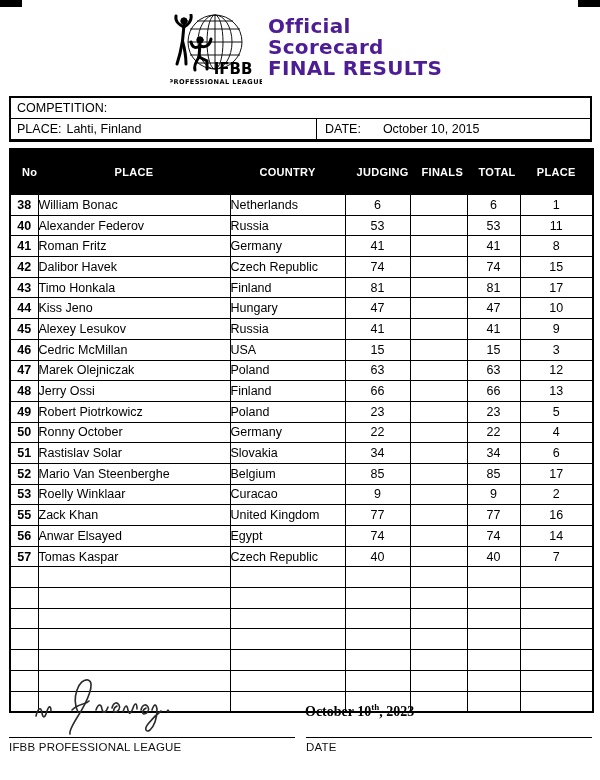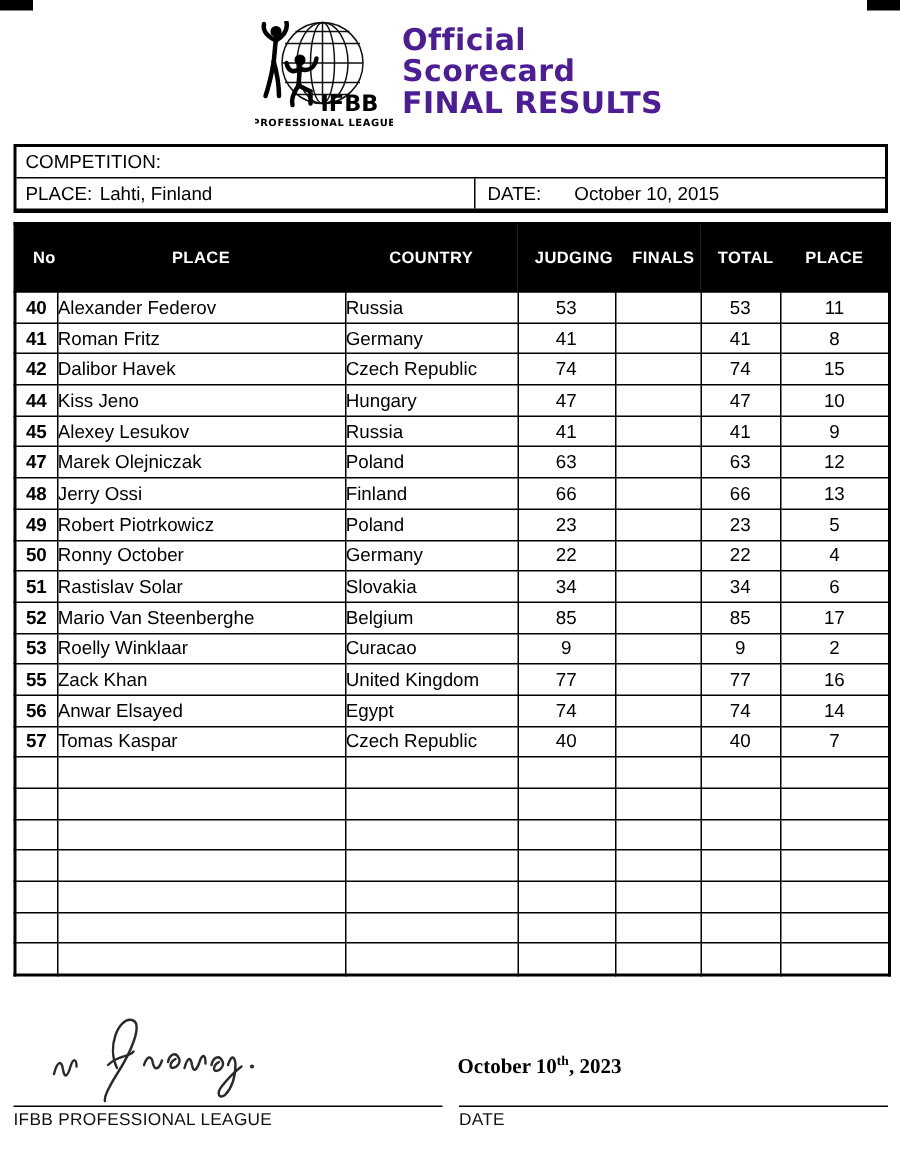--- a/index.html
+++ b/index.html
@@ -144,20 +144,29 @@
         <th>PLACE</th>
         <th>COUNTRY</th>
         <th>JUDGING</th>
         <th>FINALS</th>
         <th>TOTAL</th>
         <th>PLACE</th>
       </tr>
     </thead>
     <tbody>
 
+        <tr>
+          <td class="c-no">38</td>
+          <td class="c-name">William Bonac</td>
+          <td class="c-country">Netherlands</td>
+          <td class="c-num">6</td>
+          <td class="c-num"></td>
+          <td class="c-num">6</td>
+          <td class="c-num">1</td>
+        </tr>
 
         <tr>
           <td class="c-no">40</td>
           <td class="c-name">Alexander Federov</td>
           <td class="c-country">Russia</td>
           <td class="c-num">53</td>
           <td class="c-num"></td>
           <td class="c-num">53</td>
           <td class="c-num">11</td>
         </tr>
@@ -175,20 +184,29 @@
         <tr>
           <td class="c-no">42</td>
           <td class="c-name">Dalibor Havek</td>
           <td class="c-country">Czech Republic</td>
           <td class="c-num">74</td>
           <td class="c-num"></td>
           <td class="c-num">74</td>
           <td class="c-num">15</td>
         </tr>
 
+        <tr>
+          <td class="c-no">43</td>
+          <td class="c-name">Timo Honkala</td>
+          <td class="c-country">Finland</td>
+          <td class="c-num">81</td>
+          <td class="c-num"></td>
+          <td class="c-num">81</td>
+          <td class="c-num">17</td>
+        </tr>
 
         <tr>
           <td class="c-no">44</td>
           <td class="c-name">Kiss Jeno</td>
           <td class="c-country">Hungary</td>
           <td class="c-num">47</td>
           <td class="c-num"></td>
           <td class="c-num">47</td>
           <td class="c-num">10</td>
         </tr>
@@ -196,20 +214,29 @@
         <tr>
           <td class="c-no">45</td>
           <td class="c-name">Alexey Lesukov</td>
           <td class="c-country">Russia</td>
           <td class="c-num">41</td>
           <td class="c-num"></td>
           <td class="c-num">41</td>
           <td class="c-num">9</td>
         </tr>
 
+        <tr>
+          <td class="c-no">46</td>
+          <td class="c-name">Cedric McMillan</td>
+          <td class="c-country">USA</td>
+          <td class="c-num">15</td>
+          <td class="c-num"></td>
+          <td class="c-num">15</td>
+          <td class="c-num">3</td>
+        </tr>
 
         <tr>
           <td class="c-no">47</td>
           <td class="c-name">Marek Olejniczak</td>
           <td class="c-country">Poland</td>
           <td class="c-num">63</td>
           <td class="c-num"></td>
           <td class="c-num">63</td>
           <td class="c-num">12</td>
         </tr>

